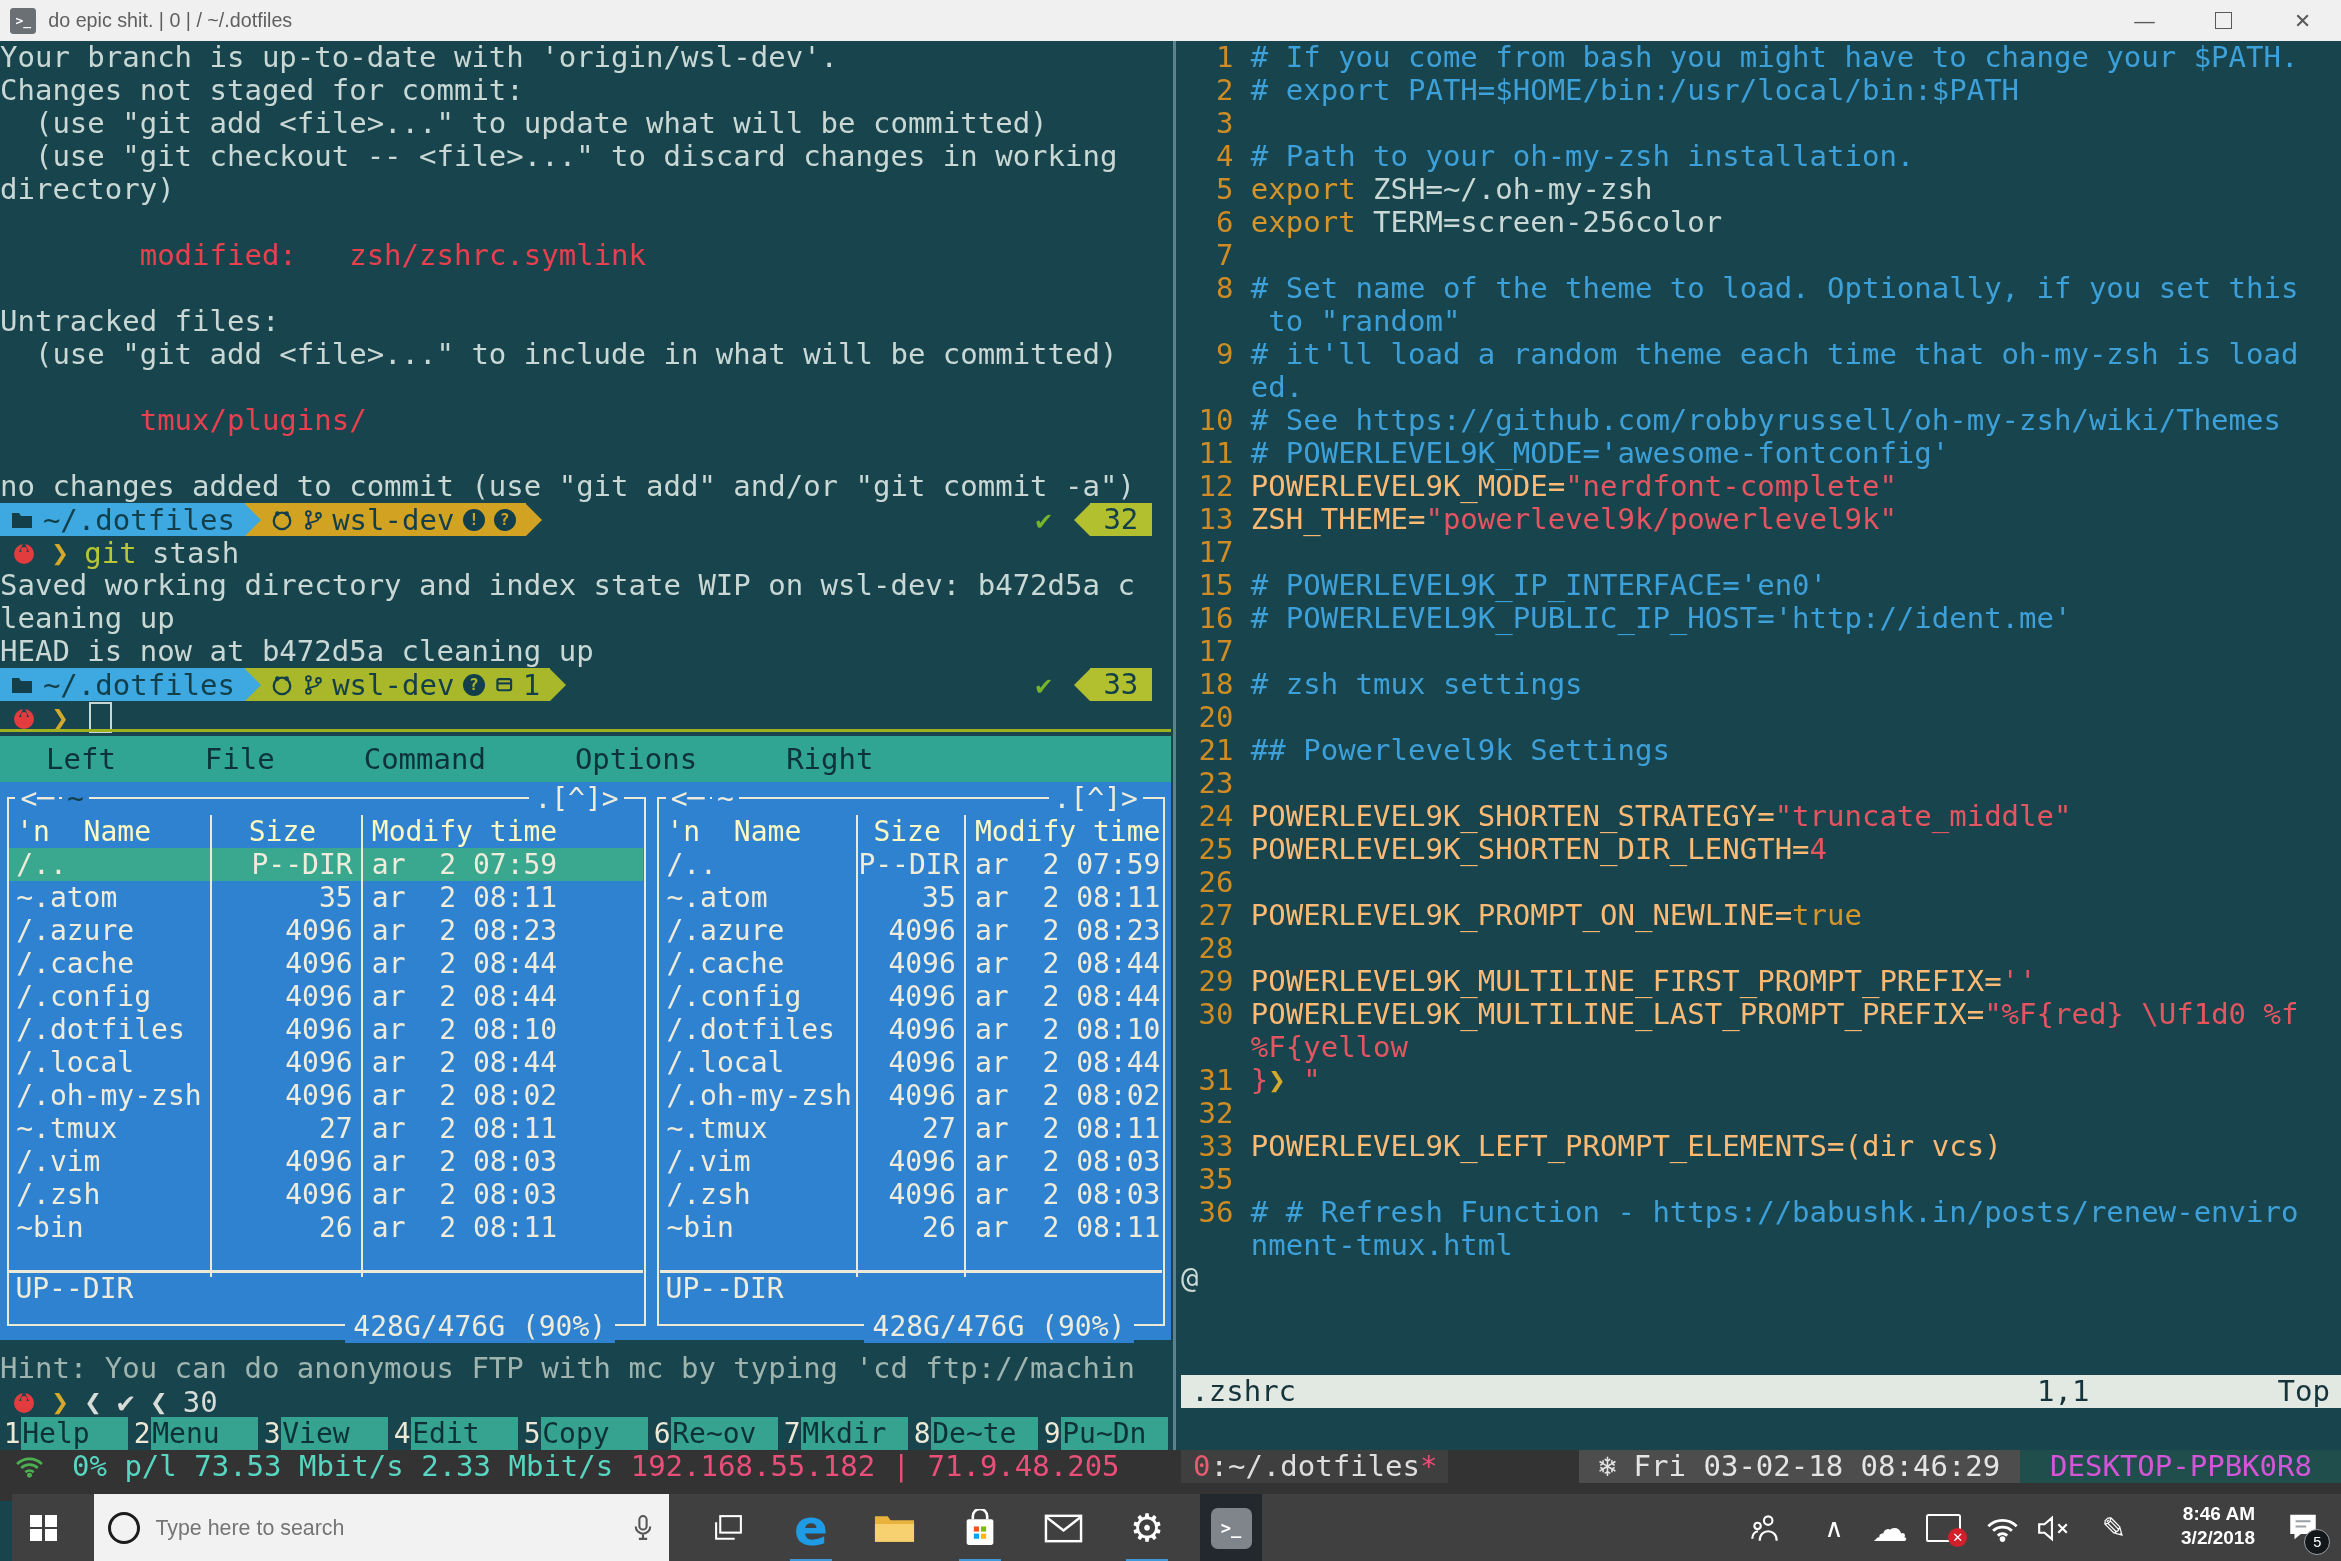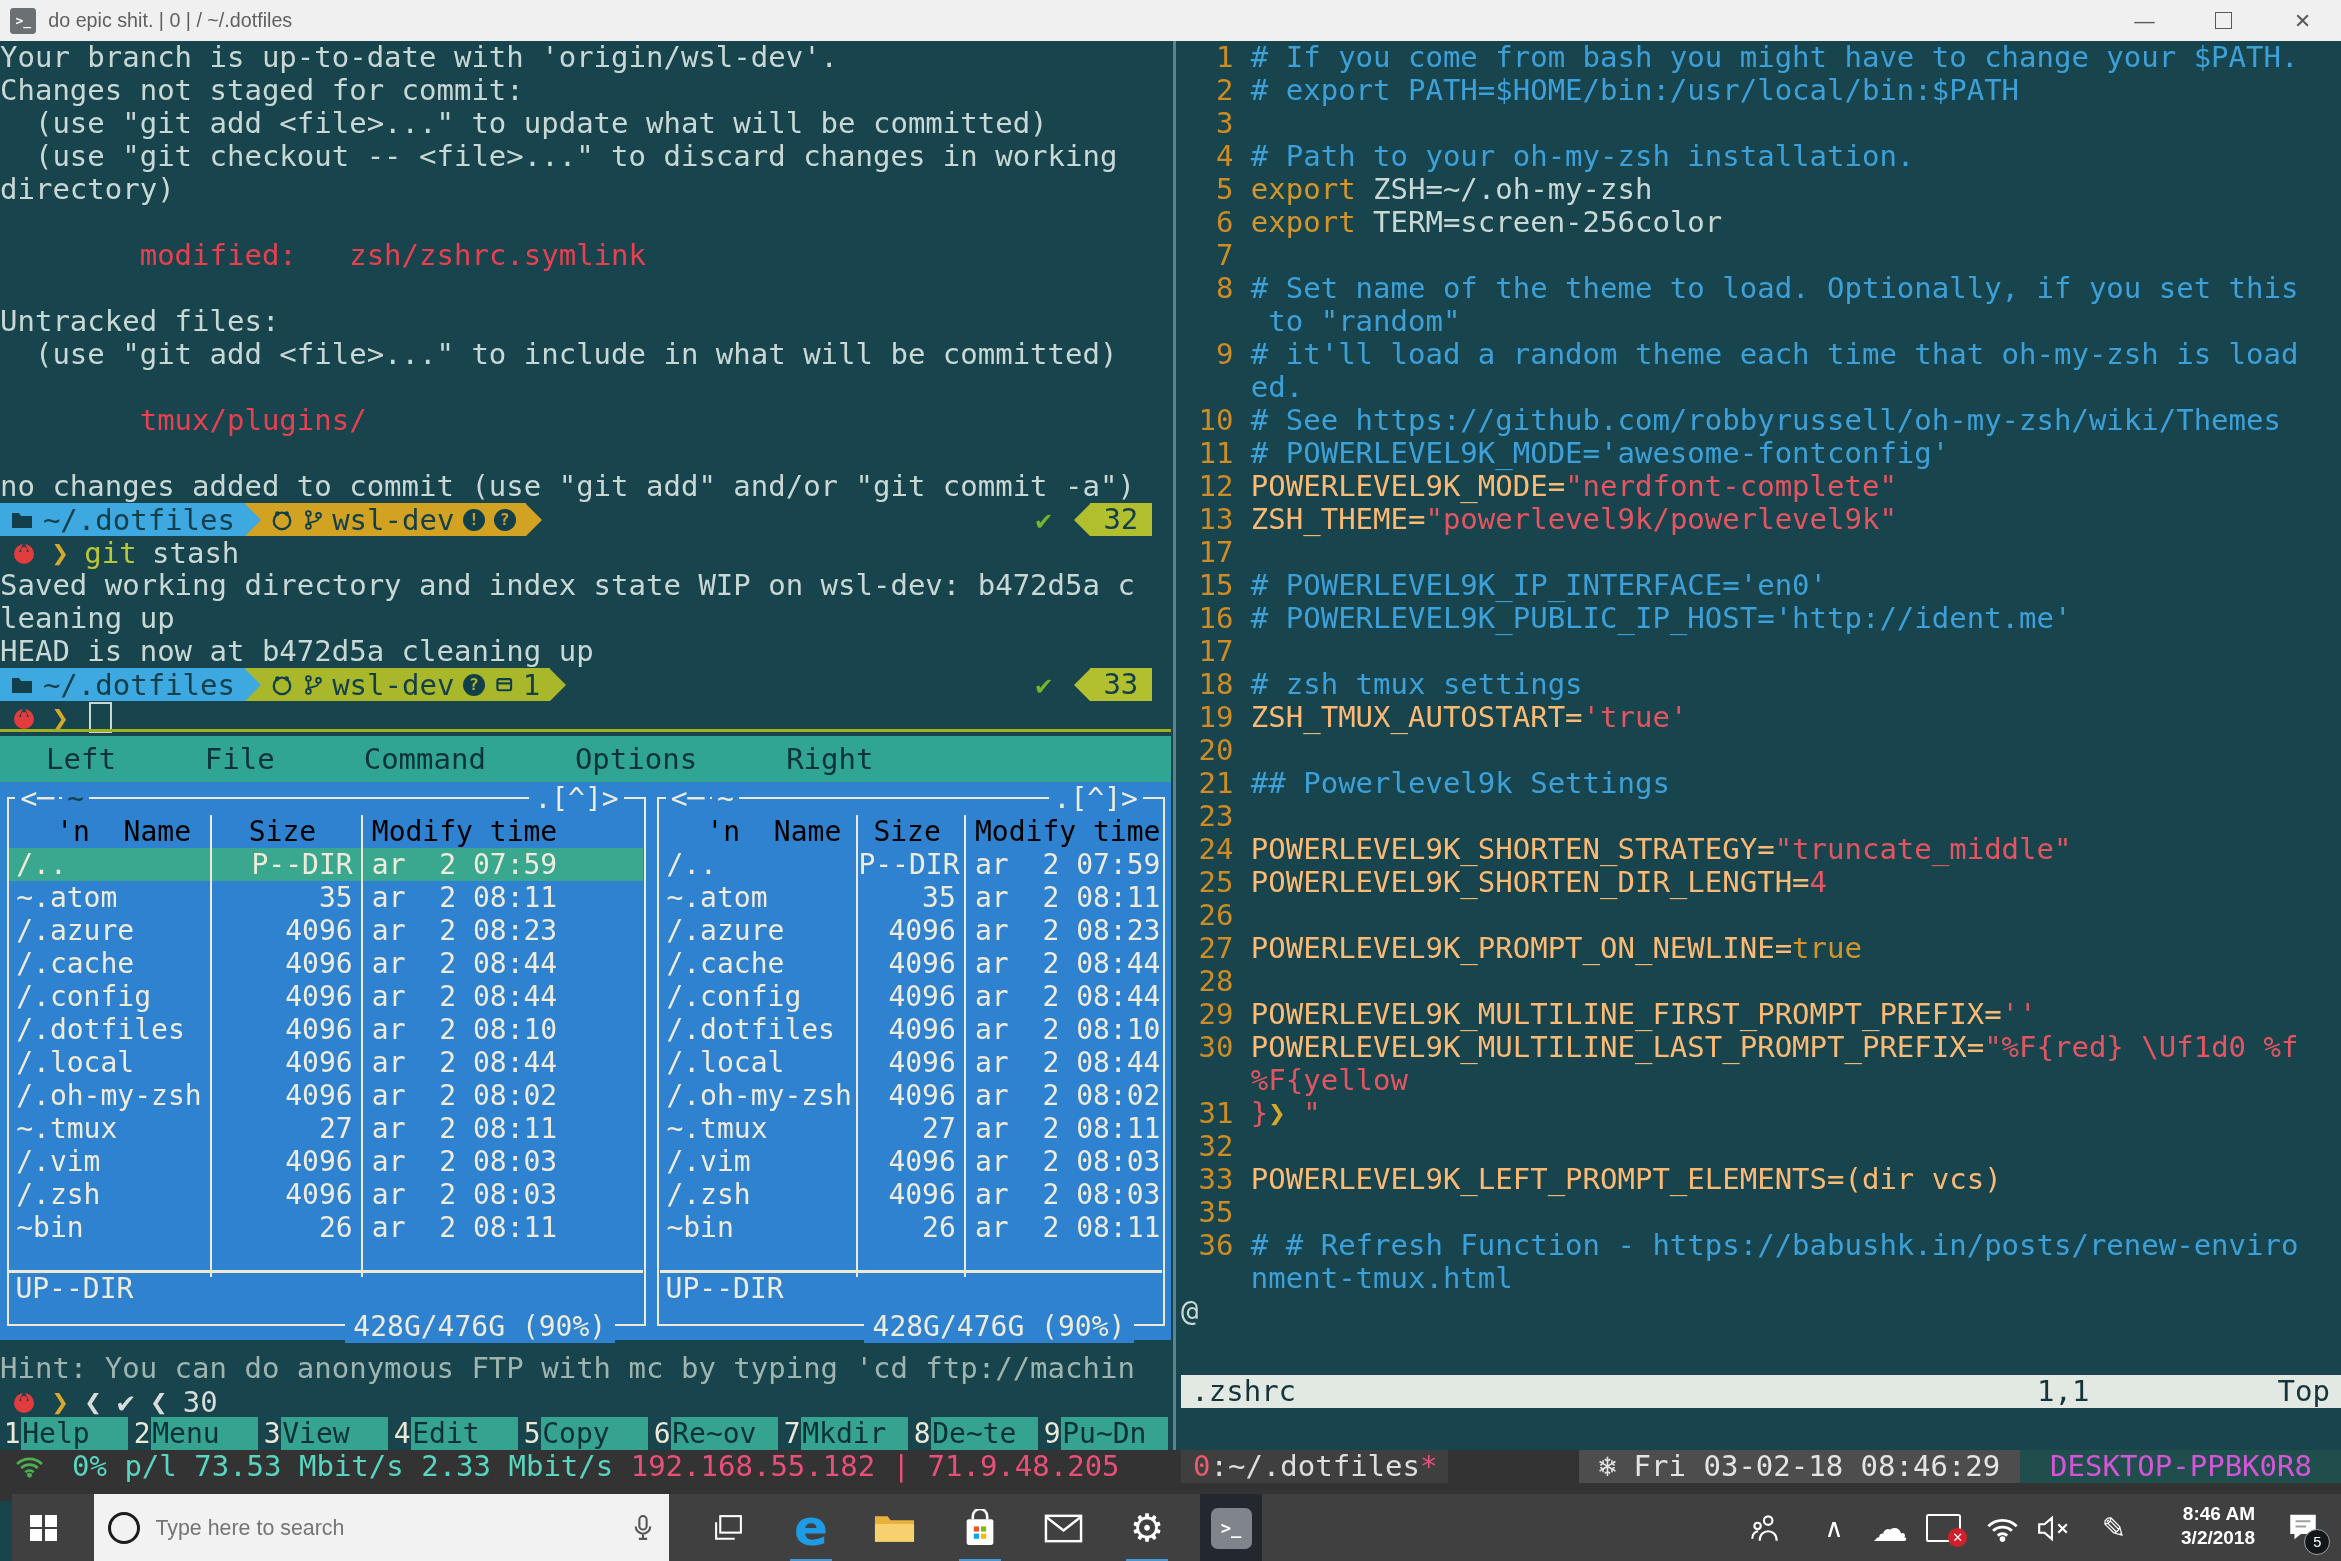--- a/index.html
+++ b/index.html
@@ -45,21 +45,21 @@
   .mcpanel{position:absolute;top:0;height:558px;color:#efecdb;font-size:28px;}
   .pL{left:6.8px;width:639px;}
   .pR{left:657px;width:508px;}
   .mcbox{position:absolute;left:0;right:0;top:15.4px;bottom:13.7px;border:2.6px solid #ece9d6;}
   .mchead{position:absolute;left:0;right:0;top:0;height:33px;line-height:33px;}
   .mchead .deco{position:absolute;background:#2e82cf;padding:0 5.1px;}
   .pathbox{background:#ece7cd;color:#123f4a;padding:0 8.6px;}
   .pathplain{padding:0 8.6px;}
   .mcrows{position:absolute;left:2.6px;right:2.6px;top:33px;}
   .mcrow{display:flex;height:33px;line-height:33px;white-space:pre;}
-  .mcrow.hdr{color:#000000;padding-left:40px;}
+  .mcrow.hdr{color:#fef9c3;}
   .mcrow.sel{background:#3aa78f;}
   .cName{flex:1;padding-left:6.8px;overflow:hidden;}
   .cSize{border-left:2.6px solid #ece9d6;text-align:right;padding-right:8.6px;box-sizing:border-box;}
   .cTime{border-left:2.6px solid #ece9d6;padding-left:8.6px;box-sizing:border-box;}
   .pL .cSize{width:151px;}.pL .cTime{width:282px;}
   .pR .cSize{width:108px;}.pR .cTime{width:198px;}
   .mcsep{position:absolute;left:2.6px;right:2.6px;top:488px;height:2.6px;background:#ece9d6;}
   .updir{position:absolute;left:8.6px;top:490px;height:33px;line-height:33px;}
   .disk{position:absolute;right:31px;top:528px;height:33px;line-height:33px;background:#2e82cf;padding:0 8.6px;}
   .mchint{position:absolute;left:0;top:1311px;width:1171px;height:33px;line-height:33px;
@@ -412,21 +412,20 @@
           <div class="trow"><span class="c">    ed.</span></div>
           <div class="trow"><span class="n"> 10 </span><span class="c"># See https://github.com/robbyrussell/oh-my-zsh/wiki/Themes</span></div>
           <div class="trow"><span class="n"> 11 </span><span class="c"># POWERLEVEL9K_MODE='awesome-fontconfig'</span></div>
           <div class="trow"><span class="n"> 12 </span><span class="v">POWERLEVEL9K_MODE=</span><span class="s">"nerdfont-complete"</span></div>
           <div class="trow"><span class="n"> 13 </span><span class="v">ZSH_THEME=</span><span class="s">"powerlevel9k/powerlevel9k"</span></div>
           <div class="trow"><span class="n"> 17</span></div>
           <div class="trow"><span class="n"> 15 </span><span class="c"># POWERLEVEL9K_IP_INTERFACE='en0'</span></div>
           <div class="trow"><span class="n"> 16 </span><span class="c"># POWERLEVEL9K_PUBLIC_IP_HOST='http://ident.me'</span></div>
           <div class="trow"><span class="n"> 17</span></div>
           <div class="trow"><span class="n"> 18 </span><span class="c"># zsh tmux settings</span></div>
-          <div class="trow"><span class="n"> 19 </span><span class="v">ZSH_TMUX_AUTOSTART=</span><span class="s">'true'</span></div>
           <div class="trow"><span class="n"> 20</span></div>
           <div class="trow"><span class="n"> 21 </span><span class="c">## Powerlevel9k Settings</span></div>
           <div class="trow"><span class="n"> 23</span></div>
           <div class="trow"><span class="n"> 24 </span><span class="v">POWERLEVEL9K_SHORTEN_STRATEGY=</span><span class="s">"truncate_middle"</span></div>
           <div class="trow"><span class="n"> 25 </span><span class="v">POWERLEVEL9K_SHORTEN_DIR_LENGTH=</span><span class="s">4</span></div>
           <div class="trow"><span class="n"> 26</span></div>
           <div class="trow"><span class="n"> 27 </span><span class="v">POWERLEVEL9K_PROMPT_ON_NEWLINE=</span><span class="o">true</span></div>
           <div class="trow"><span class="n"> 28</span></div>
           <div class="trow"><span class="n"> 29 </span><span class="v">POWERLEVEL9K_MULTILINE_FIRST_PROMPT_PREFIX=</span><span class="s">''</span></div>
           <div class="trow"><span class="n"> 30 </span><span class="v">POWERLEVEL9K_MULTILINE_LAST_PROMPT_PREFIX=</span><span class="s">"%F{red} \Uf1d0 %f</span></div>

